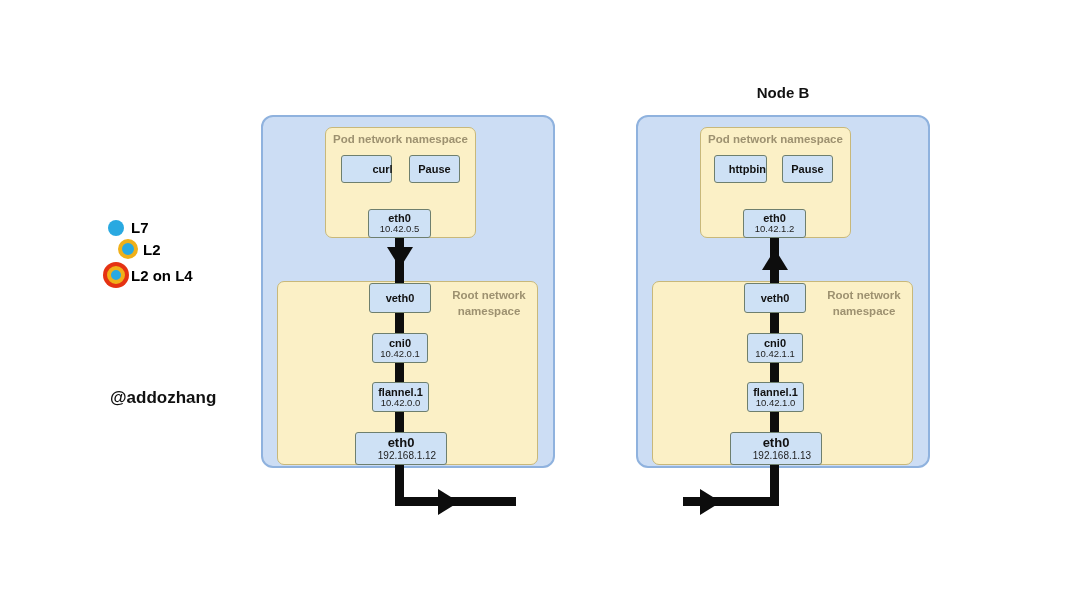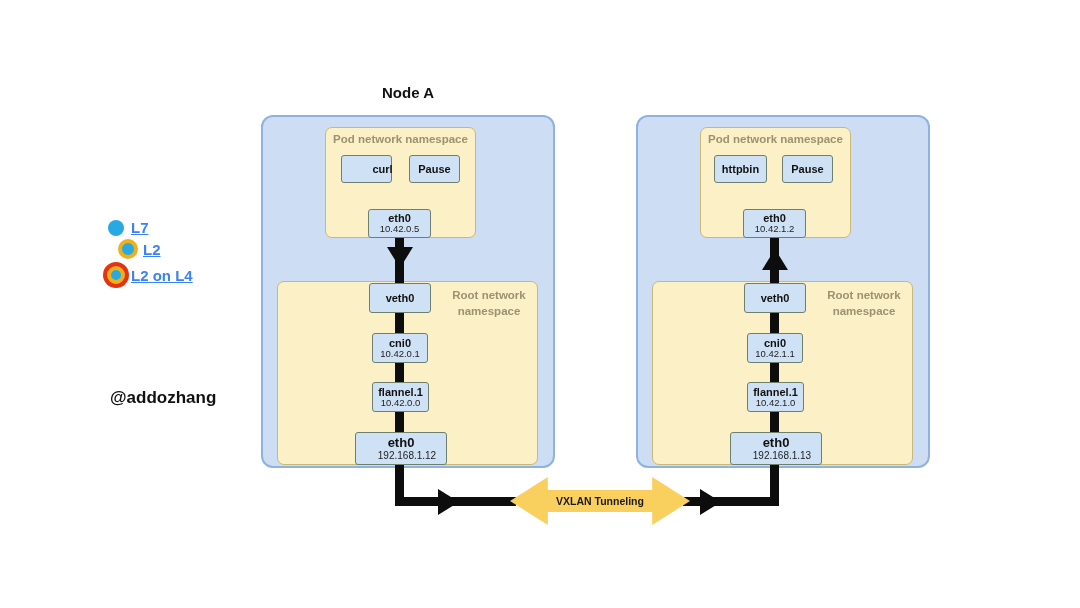--- a/index.html
+++ b/index.html
@@ -46,34 +46,34 @@
   
   .tunnel {
     position:absolute; left:510px; top:477px; width:180px; height:48px; background:#f9cf5e;
     clip-path:polygon(0 50%, 21% 0, 21% 27%, 79% 27%, 79% 0, 100% 50%, 79% 100%, 79% 73%, 21% 73%, 21% 100%);
     display:flex; align-items:center; justify-content:center;
   }
   .tunnel-label { font-size:10.5px; font-weight:bold; color:#1a1a1a; }
 
   
   .legend-row { position:absolute; display:flex; align-items:center; }
-  .legend-label { font-size:15px; font-weight:bold; color:#3b82f6;text-decoration:underline; }
+  .legend-label { font-size:15px; font-weight:bold; color:#000000; }
   .dot-l7 { width:16px; height:16px; border-radius:50%; background:#29a9e1; }
   .dot-l2 { width:20px; height:20px; border-radius:50%; background:#29a9e1; border:4px solid #f0b019; }
   .dot-l2l4 { width:18px; height:18px; border-radius:50%; background:#29a9e1; border:4px solid #f0b019;
               box-shadow:0 0 0 4px #e53212; }
 
   .watermark { position:absolute; left:110px; top:388px; font-size:17px; font-weight:bold; color:#111; }
 </style>
 </head>
 <body>
 
 <div class="canvas">
 
-  <div class="node-title" style="left:261px; top:84px;">Node A</div>
+  <div class="node-title" style="left:636px; top:84px;">Node B</div>
 
   <div class="node-box" style="left:261px; top:115px; width:294px; height:353px;"></div>
   <div class="node-box" style="left:636px; top:115px; width:294px; height:353px;"></div>
 
   <div class="ns-box" style="left:325px; top:127px; width:151px; height:111px;"></div>
   <div class="ns-label" style="left:325px; top:132px; width:151px;">Pod network namespace</div>
   <div class="ns-box" style="left:277px; top:281px; width:261px; height:184px;"></div>
   <div class="ns-label" style="left:443px; top:288px; width:92px;">Root network namespace</div>
 
   <div class="ns-box" style="left:700px; top:127px; width:151px; height:111px;"></div>
@@ -85,23 +85,20 @@
   <div class="tri tri-down" style="left:387px; top:247px;"></div>
 
   <div class="vline" style="left:770px; top:238px; width:9px; height:268px;"></div>
   <div class="tri tri-up" style="left:762px; top:249px;"></div>
 
   <div class="hline" style="left:395px; top:497px; width:121px; height:9px;"></div>
   <div class="tri tri-right" style="left:438px; top:489px;"></div>
   <div class="hline" style="left:683px; top:497px; width:96px; height:9px;"></div>
   <div class="tri tri-right" style="left:700px; top:489px;"></div>
 
-  <div class="tunnel">
-    <span class="tunnel-label">VXLAN Tunneling</span>
-  </div>
 
   <div class="sbox" style="left:341px; top:155px; width:51px; height:28px;padding-left:32px;">
     <div class="sbox-name">curl</div>
   </div>
   <div class="sbox" style="left:409px; top:155px; width:51px; height:28px;">
     <div class="sbox-name">Pause</div>
   </div>
   <div class="sbox" style="left:368px; top:209px; width:63px; height:29px;">
     <div class="sbox-name">eth0</div>
     <div class="sbox-ip">10.42.0.5</div>
@@ -115,21 +112,21 @@
   </div>
   <div class="sbox" style="left:372px; top:382px; width:57px; height:30px;">
     <div class="sbox-name">flannel.1</div>
     <div class="sbox-ip">10.42.0.0</div>
   </div>
   <div class="sbox sbox-big" style="left:355px; top:432px; width:92px; height:33px;">
     <div class="sbox-name">eth0</div>
     <div class="sbox-ip">192.168.1.12</div>
   </div>
 
-  <div class="sbox" style="left:714px; top:155px; width:53px; height:28px;">
+  <div class="sbox" style="left:714px; top:155px; width:53px; height:28px;align-items:flex-end;">
     <div class="sbox-name">httpbin</div>
   </div>
   <div class="sbox" style="left:782px; top:155px; width:51px; height:28px;">
     <div class="sbox-name">Pause</div>
   </div>
   <div class="sbox" style="left:743px; top:209px; width:63px; height:29px;">
     <div class="sbox-name">eth0</div>
     <div class="sbox-ip">10.42.1.2</div>
   </div>
   <div class="sbox" style="left:744px; top:283px; width:62px; height:30px;">

